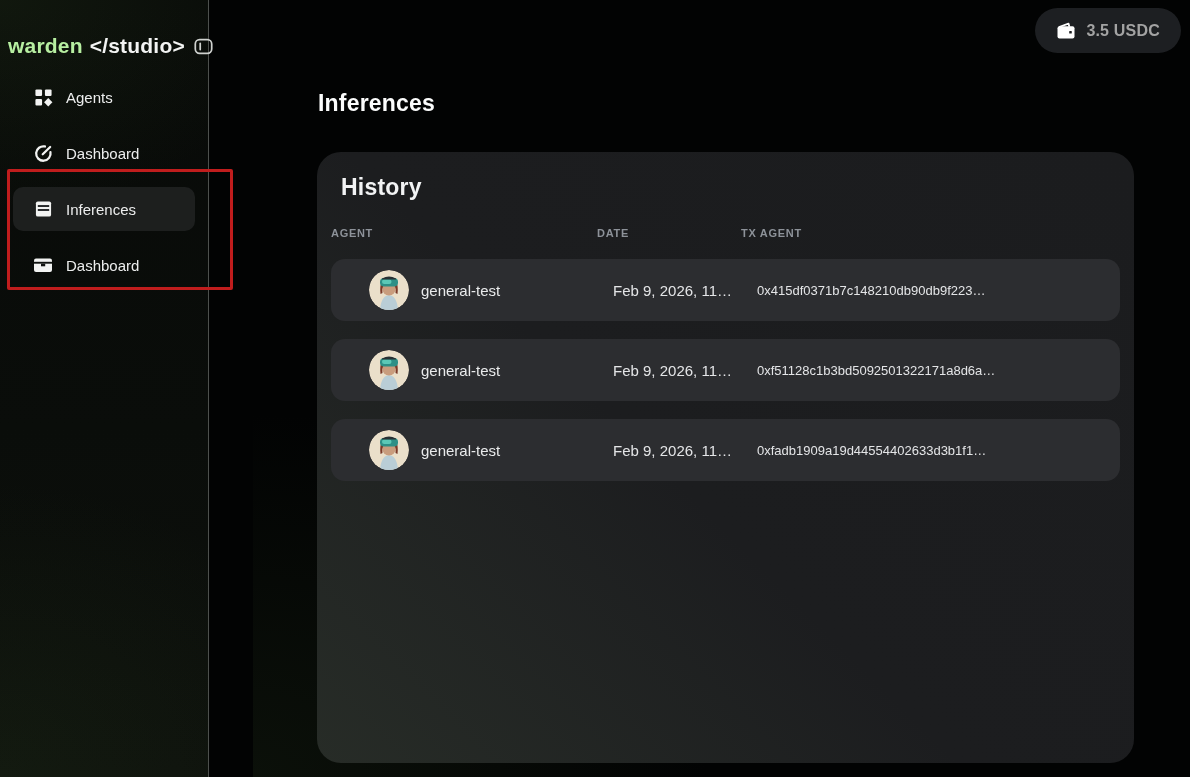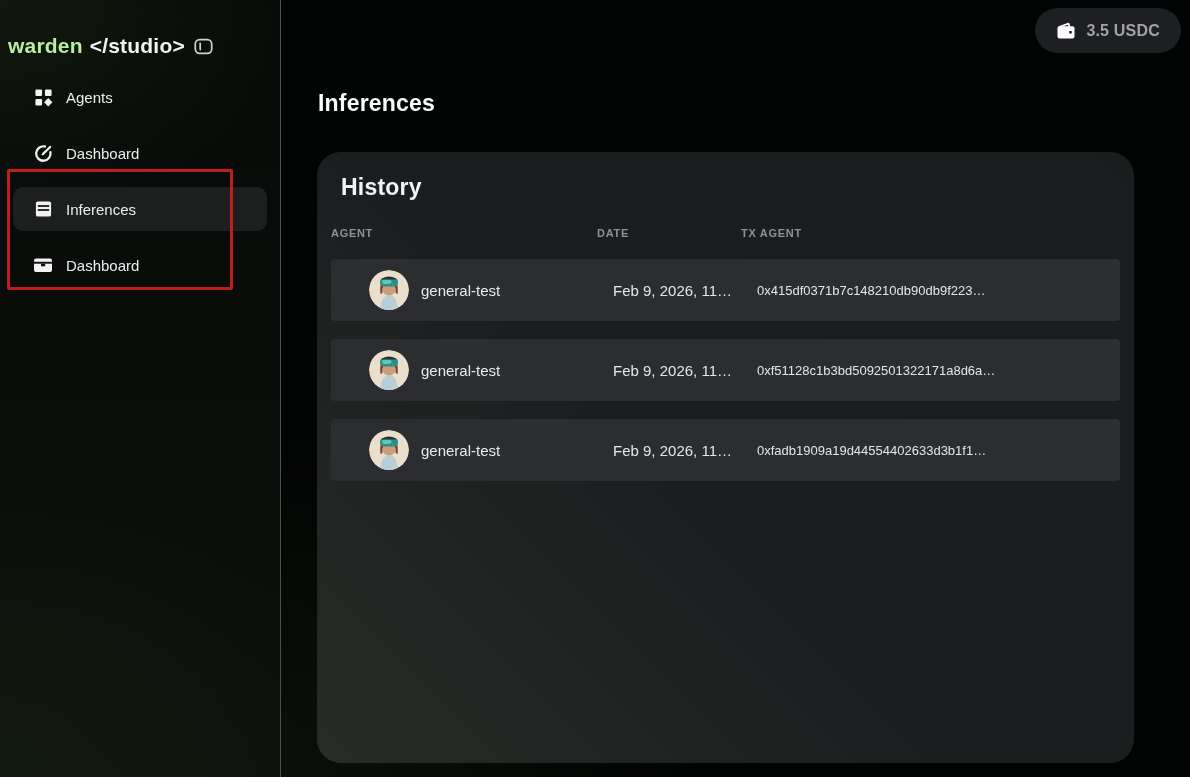--- a/index.html
+++ b/index.html
@@ -6,21 +6,21 @@
   html,body { width:1190px; height:777px; overflow:hidden; }
   body {
     font-family:"Liberation Sans", sans-serif;
     background:#020303;
     color:#ededee;
     position:relative;
   }
 
   
   .sidebar {
-    position:absolute; left:0; top:0; width:281px; height:777px;
+    position:absolute; left:0; top:0; width:209px; height:777px;
     background:
       radial-gradient(420px 300px at 0% 0%, rgba(56,84,40,.18), transparent 70%),
       radial-gradient(500px 420px at 0% 100%, rgba(40,62,30,.22), transparent 70%),
       linear-gradient(180deg,#080a08 0%, #0a0d0a 55%, #0d100c 100%);
     border-right:1px solid #4d504d;
     z-index:2;
   }
   .logo-row {
     display:flex; align-items:center; gap:7px;
     padding:22px 0 0 8px; height:70px;
@@ -72,21 +72,21 @@
   .history-title {
     margin:22px 0 0 24px; font-size:23px; font-weight:bold; color:#f2f3f4; letter-spacing:.2px;
   }
   .table-head {
     display:grid; grid-template-columns:266px 144px 1fr;
     padding:0 14px; margin-top:26px;
     font-size:11px; font-weight:bold; letter-spacing:.7px; color:#8d9299;
   }
   .rows { margin:20px 14px 0 14px; }
   .row {
-    height:62px; border-radius:4px; background:#2c2d30;
+    height:62px; border-radius:14px; background:#2c2d30;
     margin-bottom:18px; padding:0 16px;
     display:grid; grid-template-columns:266px 144px 1fr; align-items:center;
     cursor:pointer;
   }
   .agent-cell { display:flex; align-items:center; gap:12px; padding-left:22px; min-width:0; }
   .avatar {
     width:40px; height:40px; border-radius:50%; overflow:hidden; flex:0 0 40px;
     display:inline-flex;
   }
   .agent-name { font-size:15px; color:#e9eaeb; }

